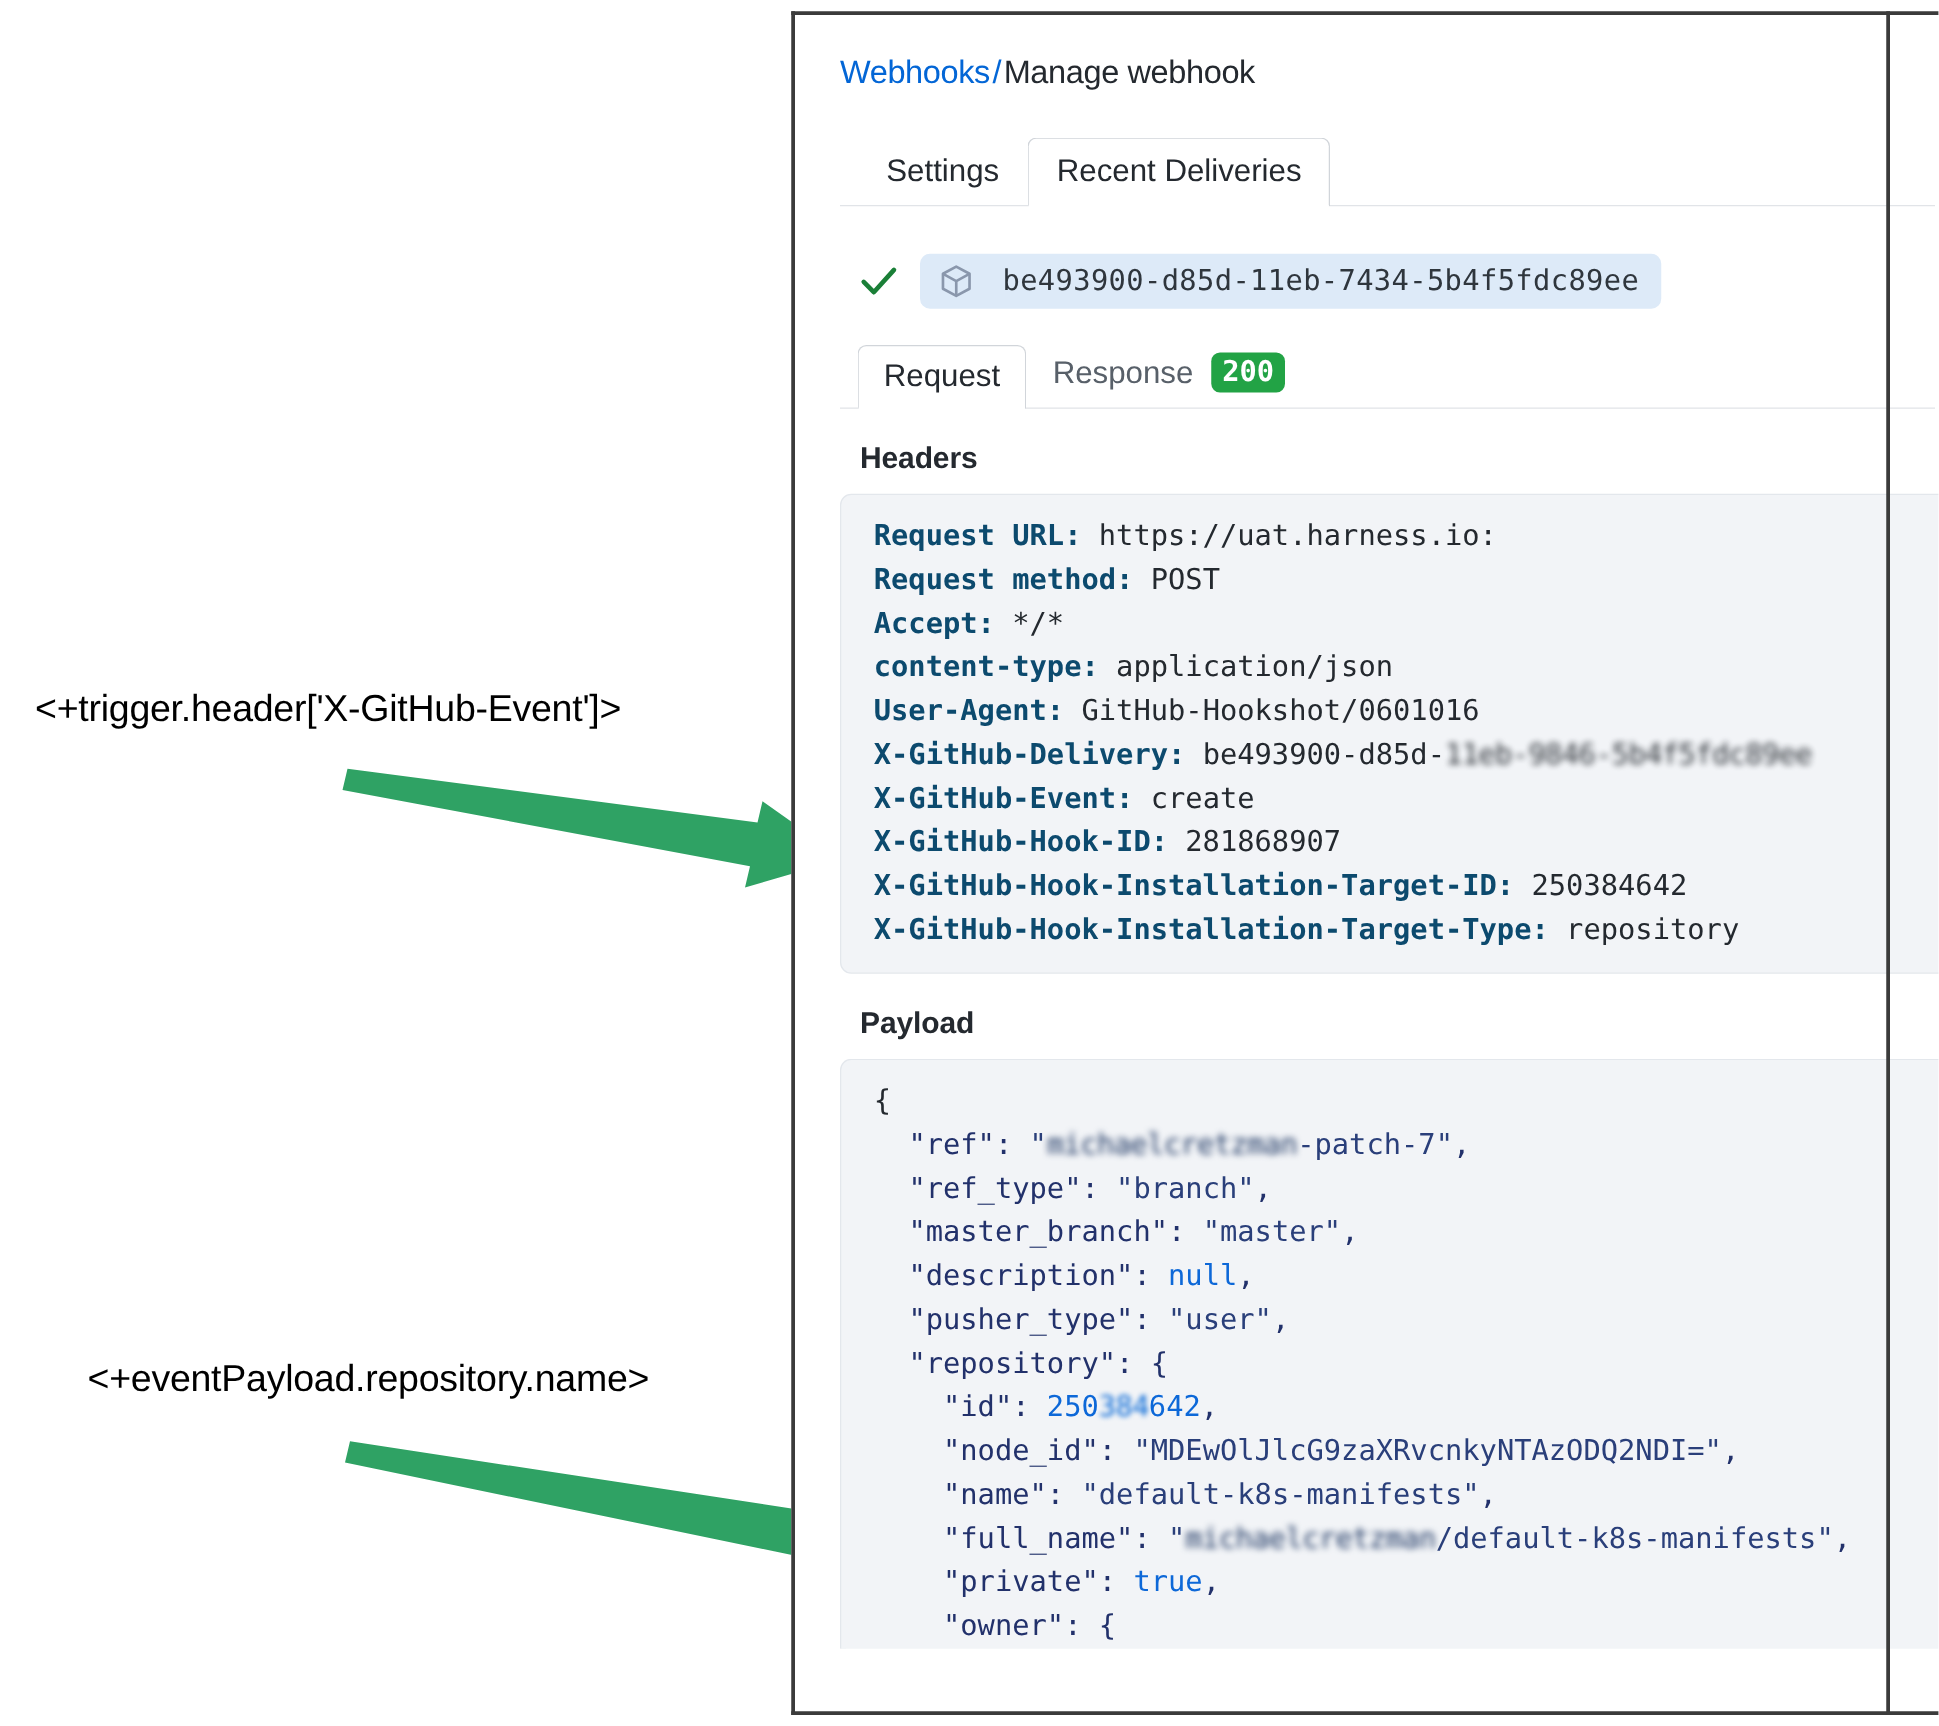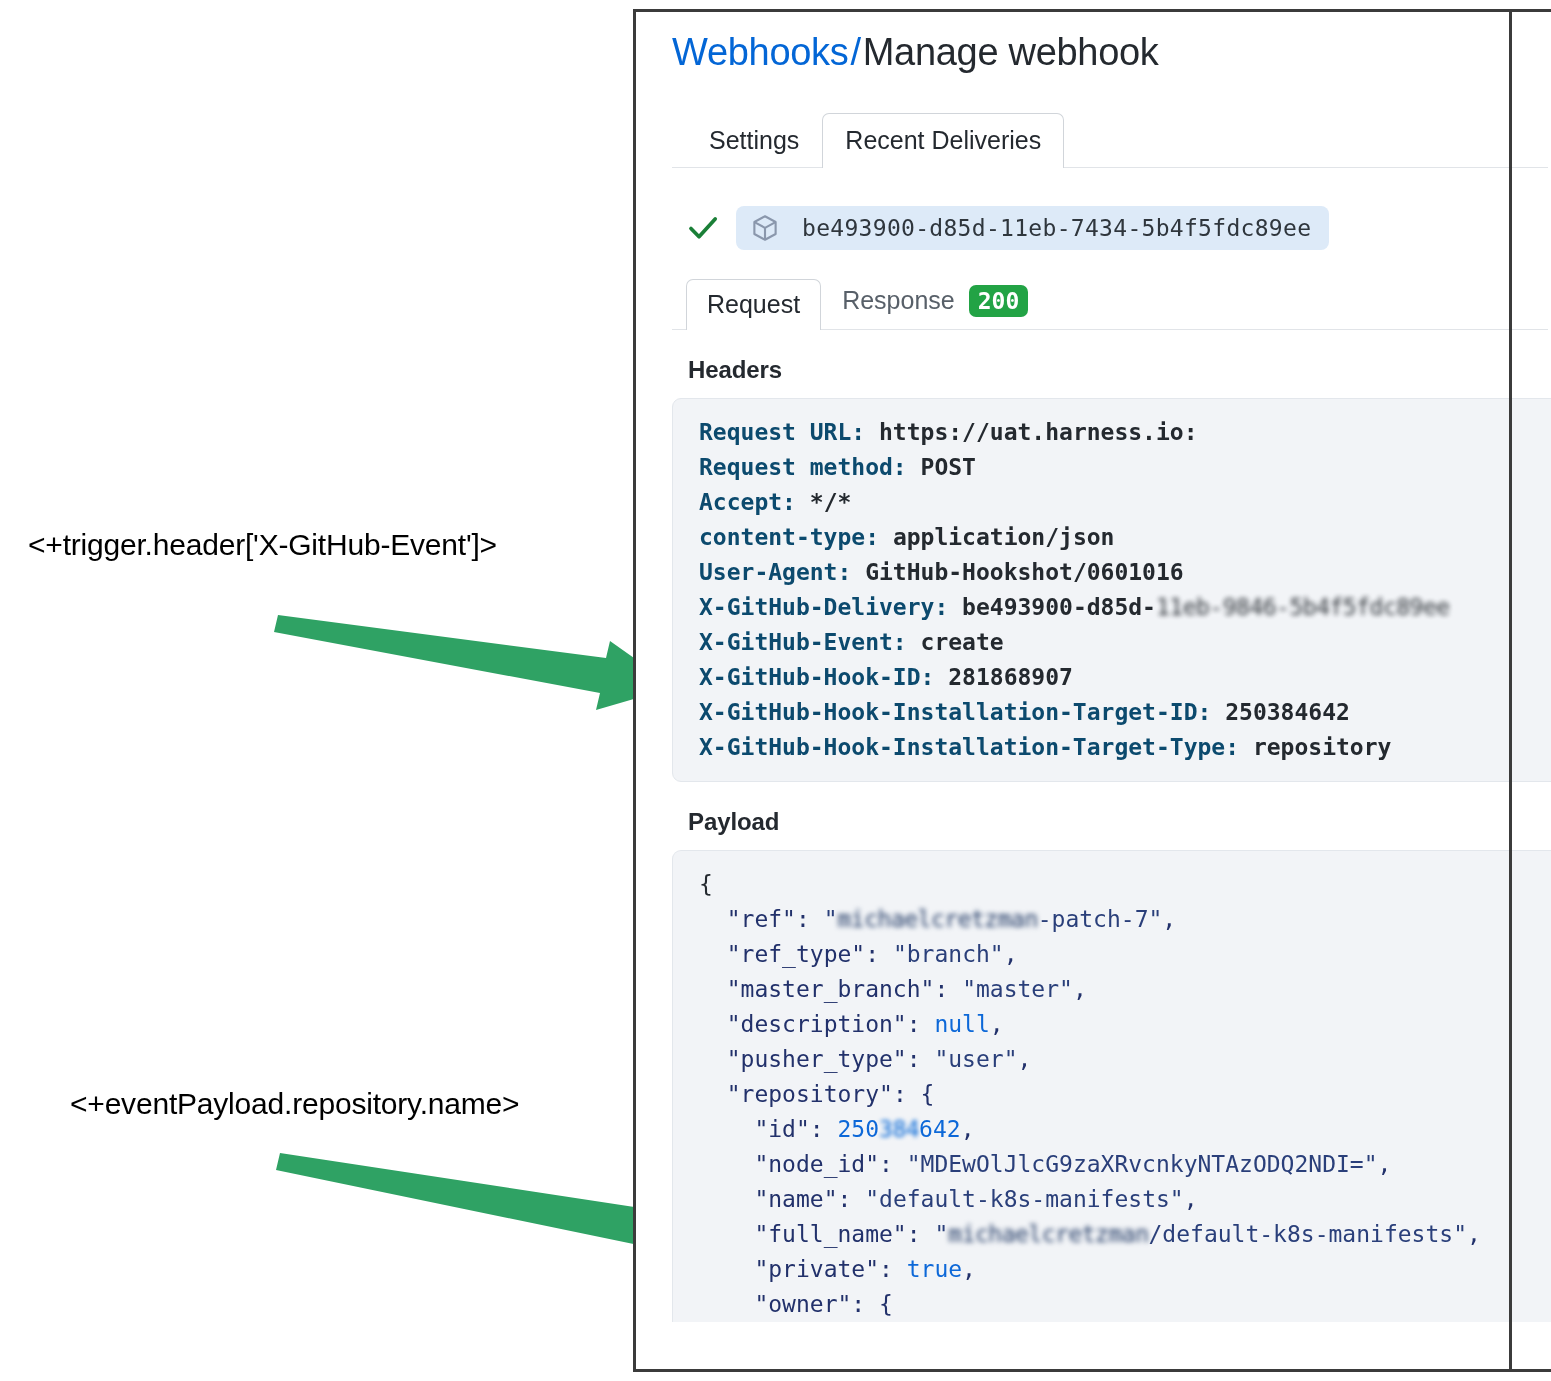--- a/index.html
+++ b/index.html
@@ -22,21 +22,21 @@
 
   
   .annotation {
     position: absolute;
     font-family: "Liberation Sans", sans-serif;
     font-size: 30px;
     color: #000000;
     white-space: nowrap;
     letter-spacing: -0.2px;
   }
-  #ann-trigger-header { left: 28px; top: 528px; }
+  #ann-trigger-header { left: 28px; top: 551px; }
   #ann-event-payload  { left: 70px; top: 1087px; }
 
   .arrow-svg {
     position: absolute;
     pointer-events: none;
   }
 
   
   #panel {
     position: absolute;
@@ -64,22 +64,22 @@
     left: 1509px;
     top: 9px;
     width: 3px;
     height: 1363px;
     background: #3b3b3b;
   }
 
   
   .page-title {
     margin: 0;
-    padding-top: 18px;
-    font-size: 38px;
+    padding-top: 30px;
+    font-size: 26px;
     font-weight: 400;
     color: #24292f;
     letter-spacing: -0.3px;
     line-height: 1.2;
   }
   .page-title .crumb-link {
     color: #0366d6;
     cursor: pointer;
   }
   .page-title .crumb-sep {
@@ -224,21 +224,21 @@
     width: 905px;
     font-family: "DejaVu Sans Mono", monospace;
     font-size: 23px;
     line-height: 35px;
     color: #24292f;
     overflow: hidden;
     white-space: nowrap;
   }
   .codebox .line { white-space: pre; }
   .hdr-key { font-weight: 700; color: #0c4a6e; }
-  .hdr-val { font-weight: 700; color: #24292f; margin-top: 28px; }
+  .hdr-val { font-weight: 400; color: #24292f; margin-top: 28px; }
 
   
   .redacted {
     color: #24292f;
     filter: blur(2.4px);
     opacity: 0.95;
     letter-spacing: -0.5px;
   }
   .redacted-num {
     color: #0366d6;

